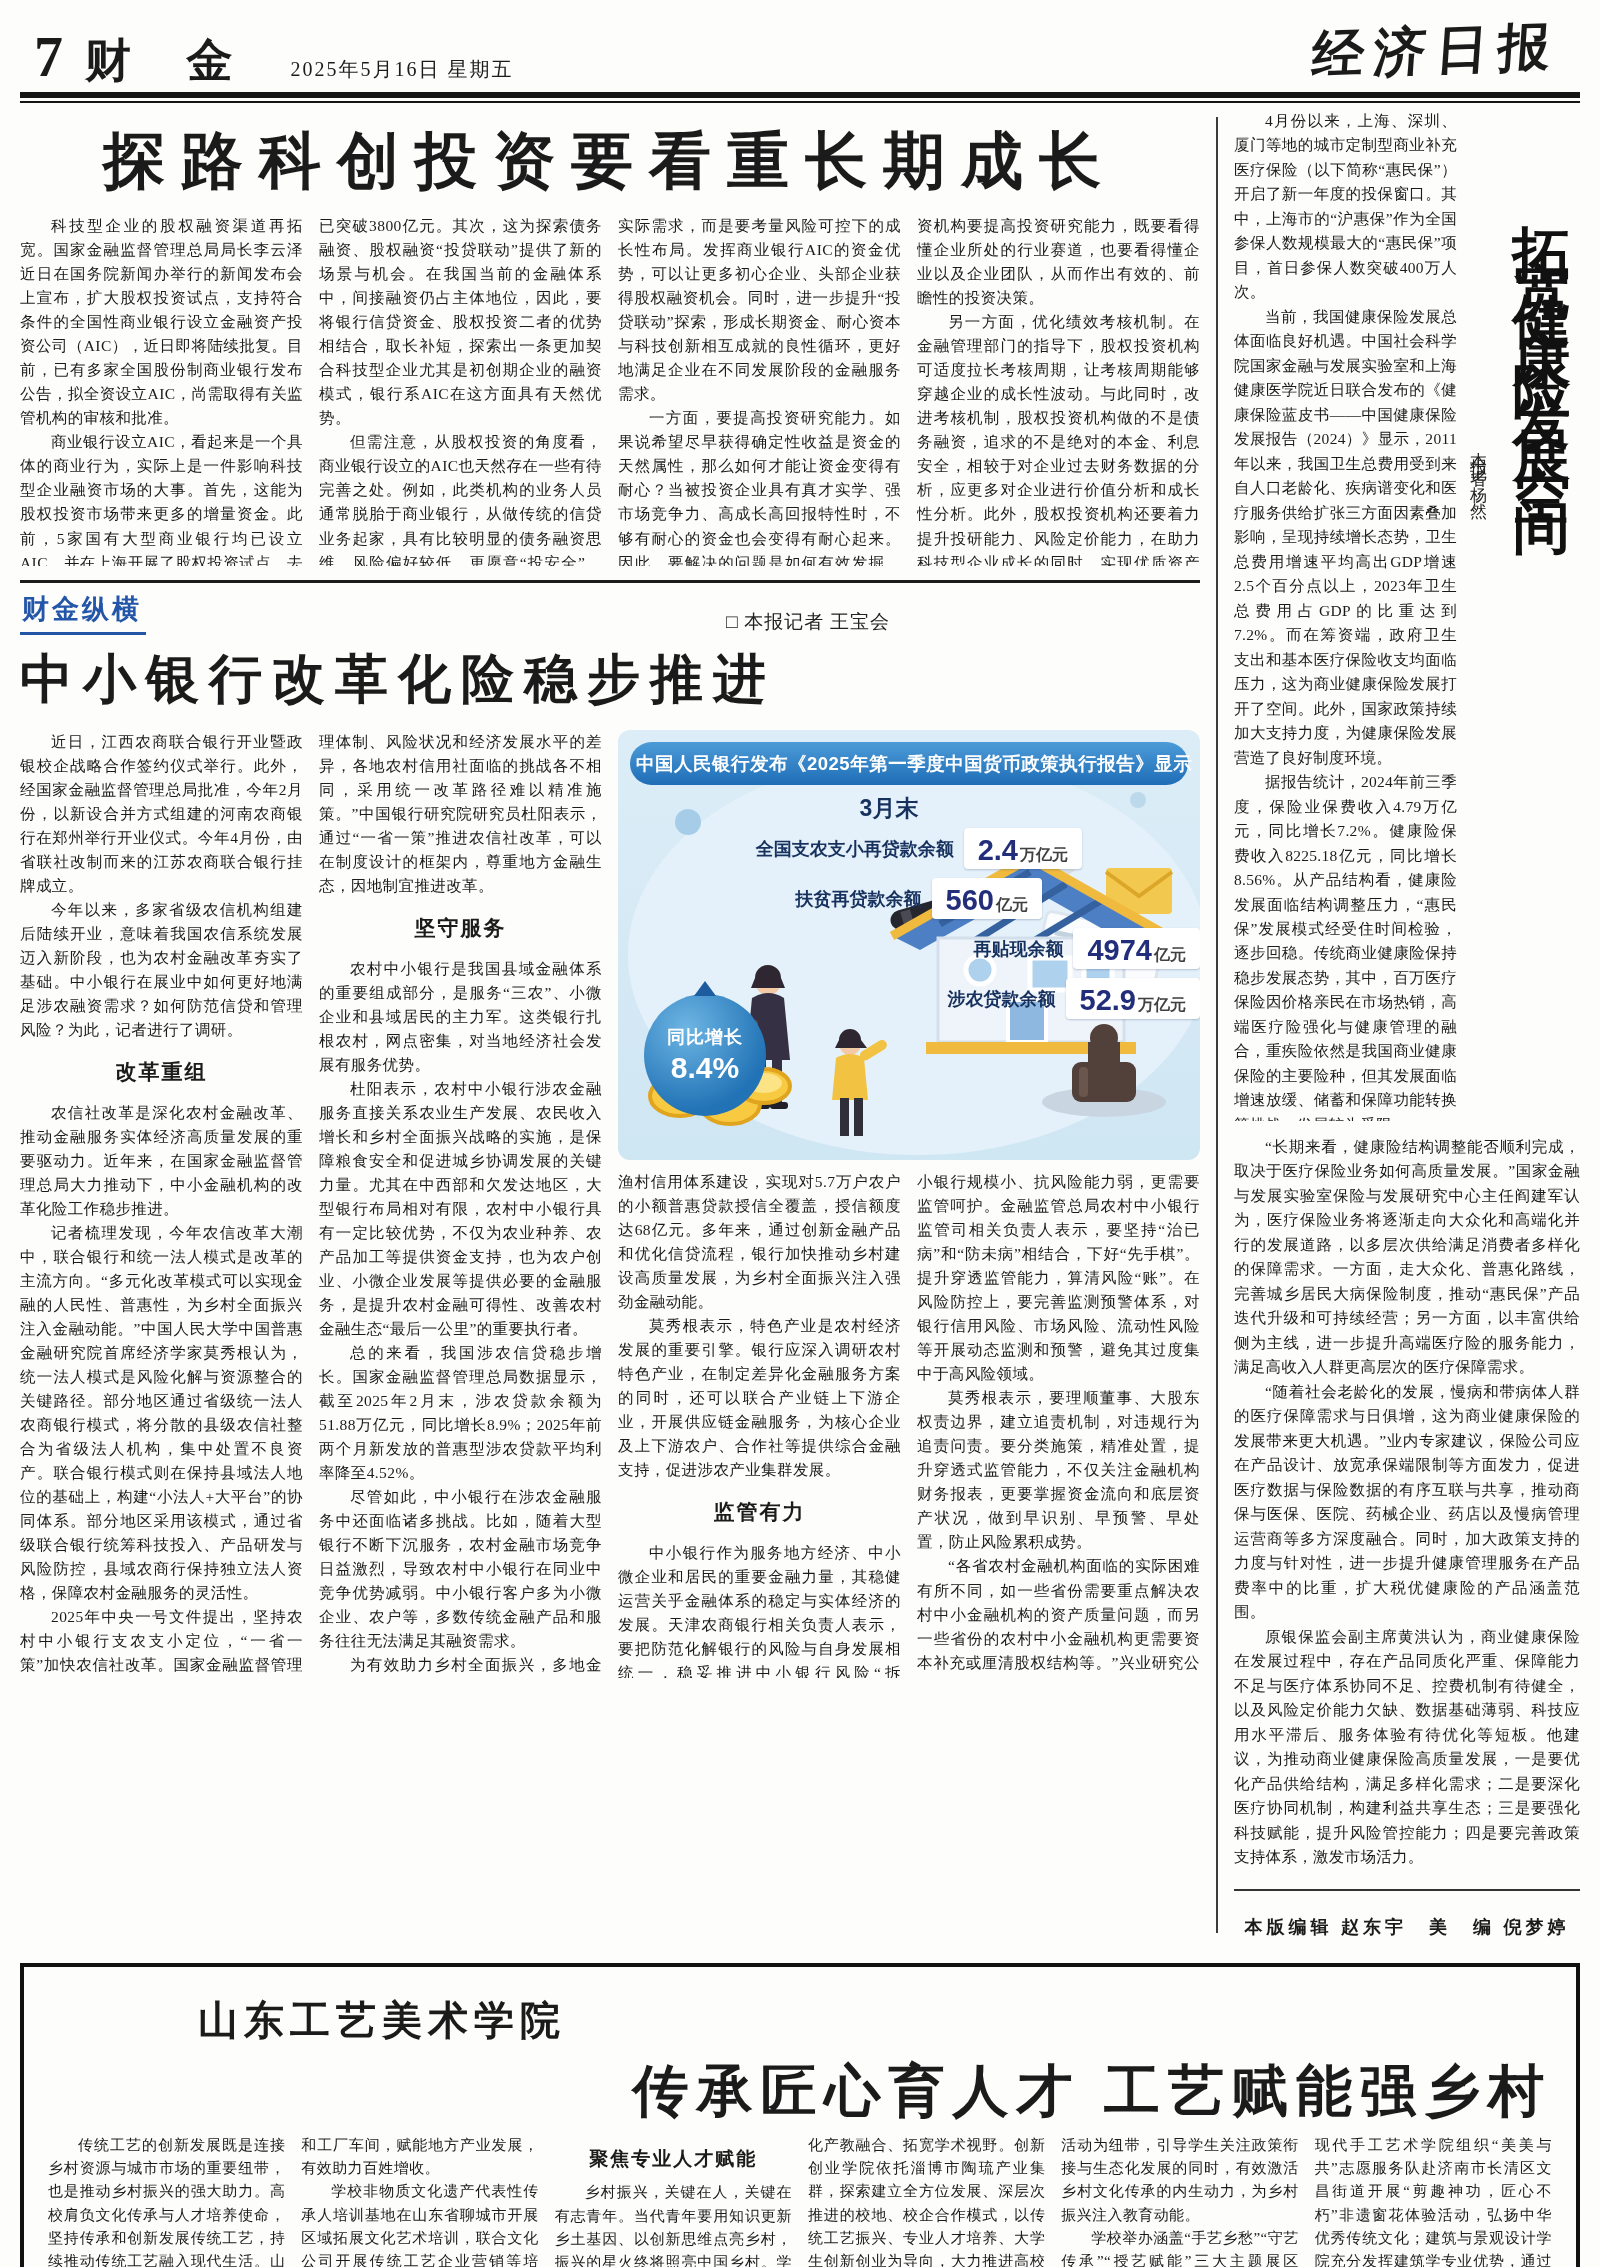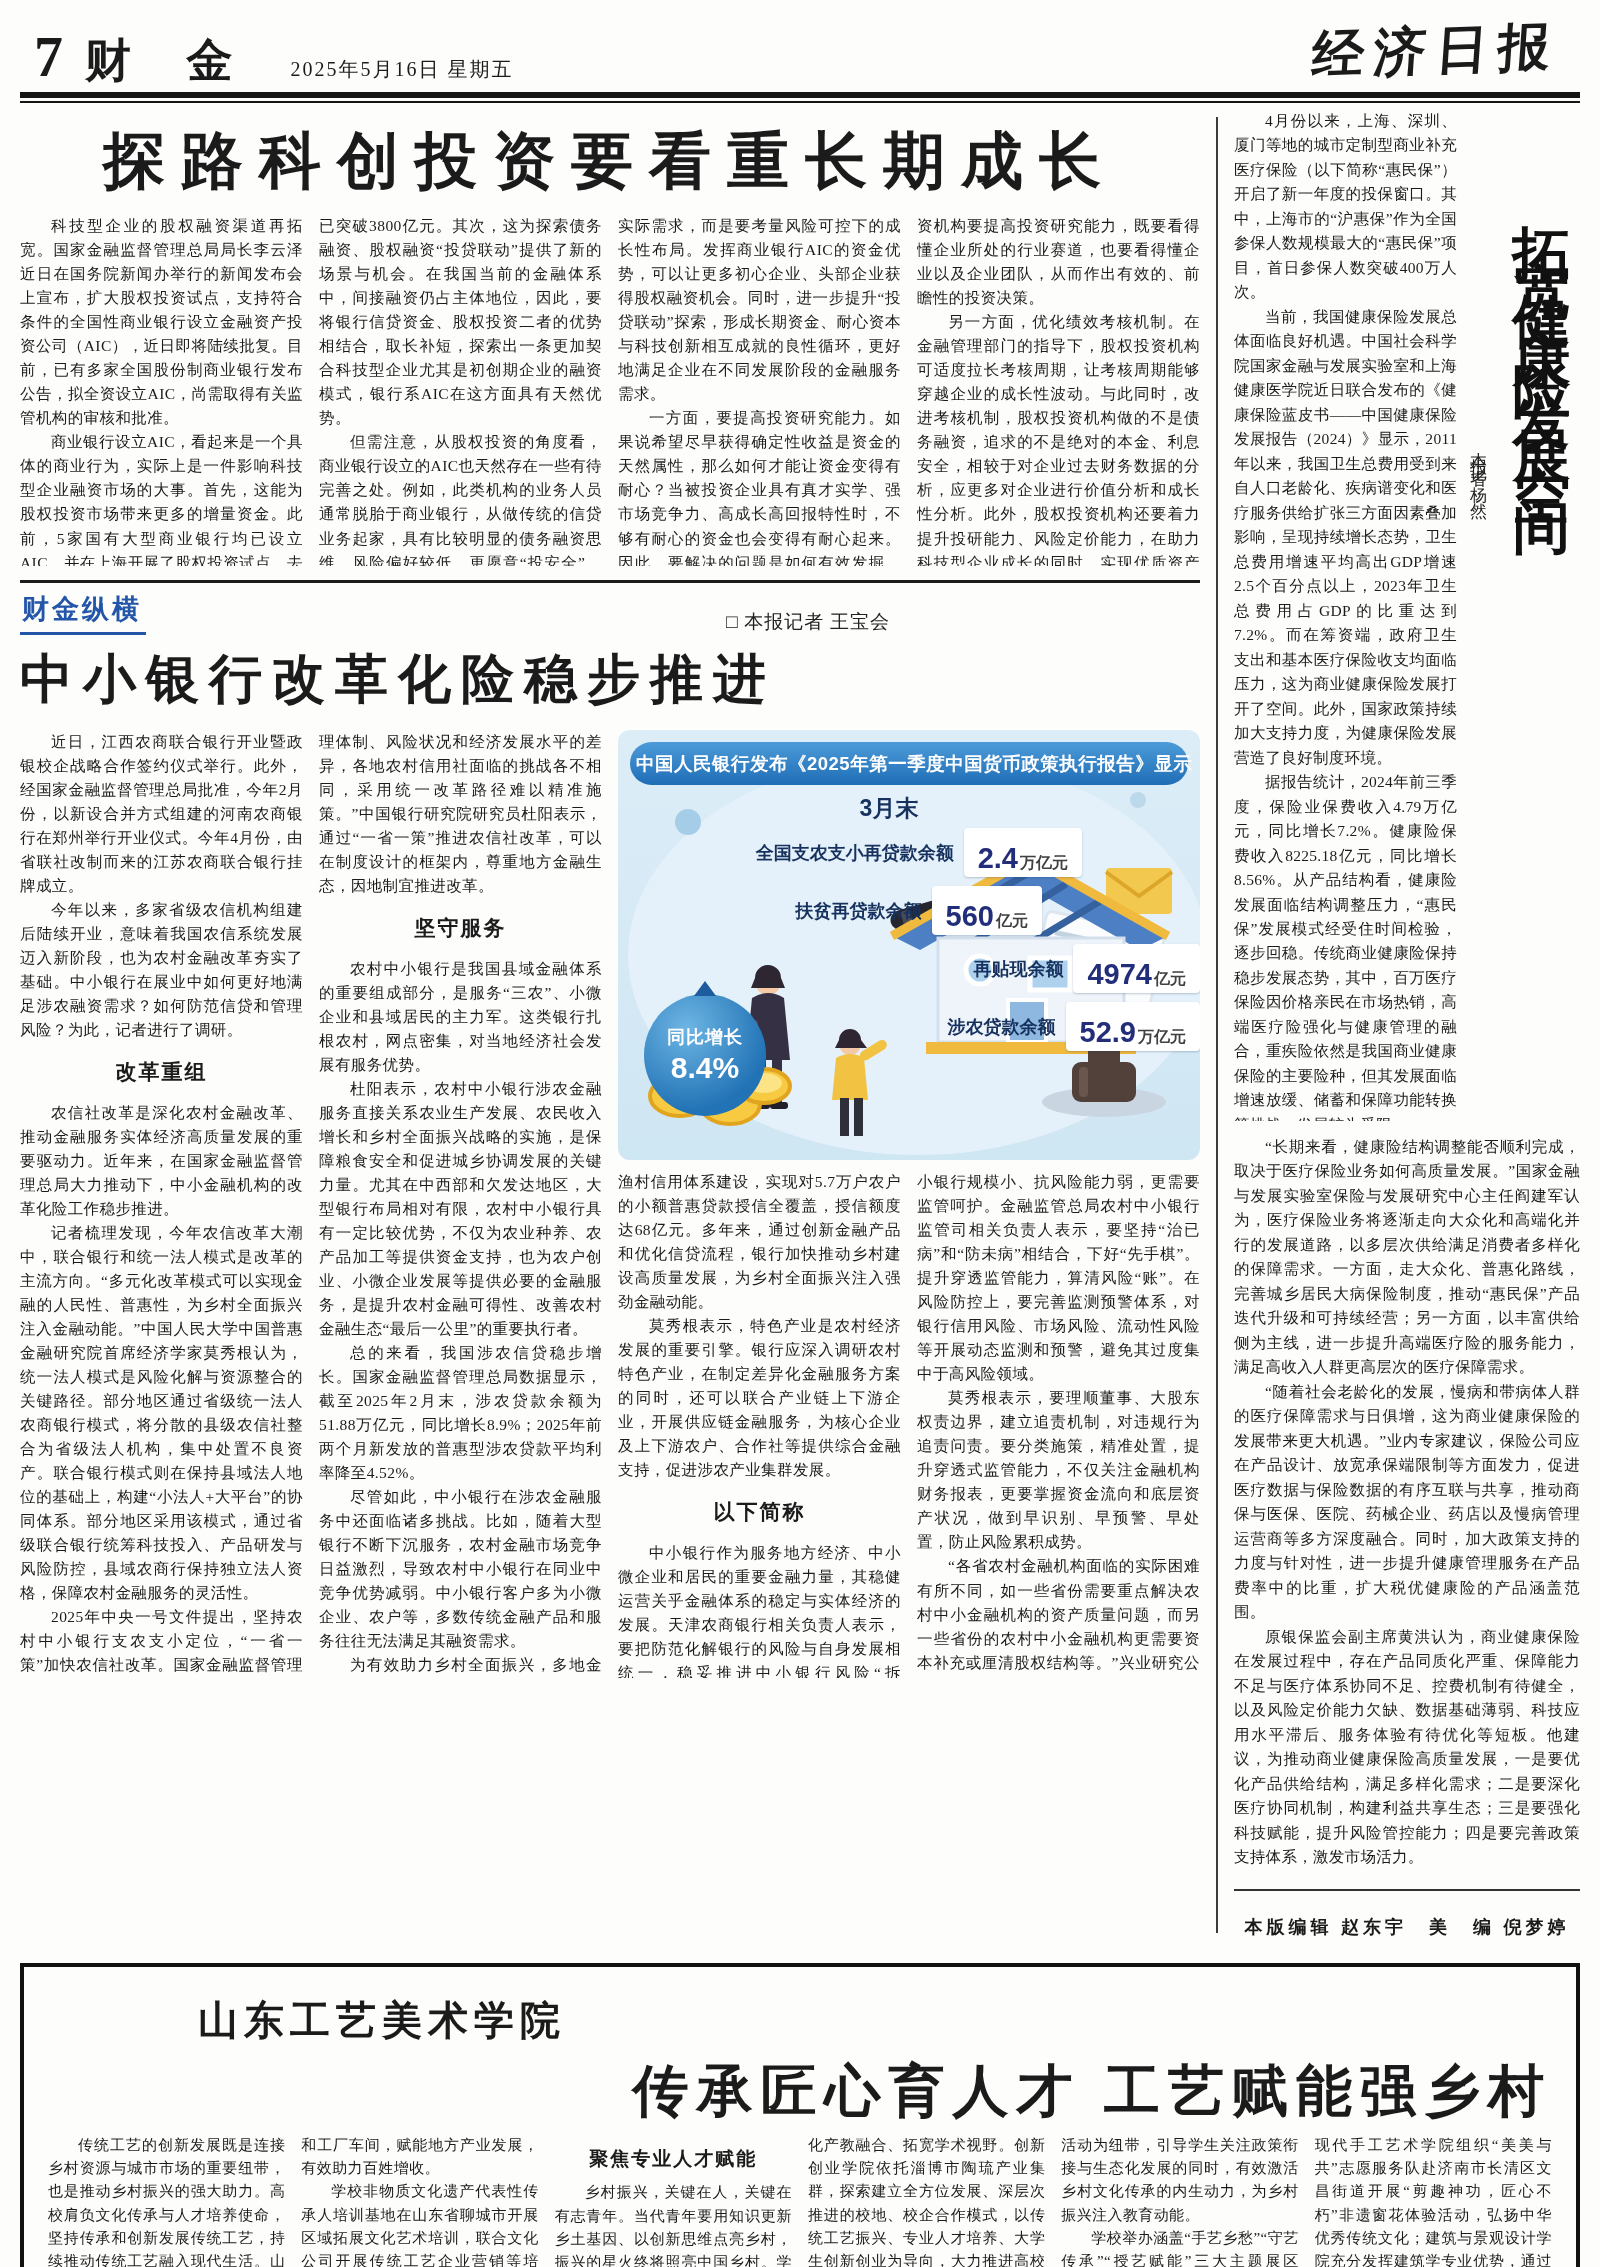--- a/index.html
+++ b/index.html
@@ -51,21 +51,21 @@
     background:linear-gradient(180deg,#dcedf7,#cfe6f3);overflow:hidden;}
   .ig svg.bgart{position:absolute;inset:0;z-index:1;}
   .ig-pill{position:relative;z-index:3;margin:12px 12px 4px 12px;border-radius:26px;
     background:linear-gradient(180deg,#4c9bd8,#1f6db6);color:#fff;text-align:center;
     font-family:"Liberation Sans","DejaVu Sans",sans-serif;font-weight:700;font-size:18.5px;
     padding:9px 6px;letter-spacing:.5px;white-space:nowrap;}
   .ig-period{position:relative;z-index:3;text-align:center;padding-right:40px;
     font-family:"Liberation Sans","DejaVu Sans",sans-serif;font-weight:700;font-size:23px;color:#16315e;margin:8px 0 4px 0;}
   .ig-row{position:relative;z-index:3;display:flex;align-items:center;justify-content:flex-end;margin-bottom:9px;}
   .ig-row .lbl{font-family:"Liberation Sans","DejaVu Sans",sans-serif;font-weight:700;font-size:18px;color:#16315e;}
-  .ig-row .box{background:#fff;border-radius:4px;margin-left:10px;padding:14px 14px 2px 14px;
+  .ig-row .box{background:#fff;border-radius:4px;margin-left:10px;padding:6px 14px 2px 14px;
     box-shadow:0 1px 2px rgba(30,60,100,.25);display:flex;align-items:baseline;}
   .ig-row .val{font-family:"Liberation Sans","DejaVu Sans",sans-serif;font-weight:800;font-size:29px;color:#232e7a;}
   .ig-row .unit{font-family:"Liberation Sans","DejaVu Sans",sans-serif;font-weight:700;font-size:16px;color:#404040;margin-left:2px;}
   .ig-row:nth-of-type(1){margin-right:8px;}
   .ig-row:nth-of-type(2){margin-right:78px;}
   .ig-row:nth-of-type(3){margin-right:118px;}
   .ig-row:nth-of-type(4){margin-right:158px;}
   .ig-growth{position:absolute;z-index:4;left:26px;top:264px;width:122px;height:122px;border-radius:50%;
     background:radial-gradient(circle at 35% 28%,#6db5e3,#2273b6 70%);color:#fff;text-align:center;
     font-family:"Liberation Sans","DejaVu Sans",sans-serif;display:flex;flex-direction:column;justify-content:center;}
@@ -268,21 +268,21 @@
             <div class="ig-growth">
               <span class="gl">同比增长</span>
               <span class="gv">8.4%</span>
             </div>
           </div>
 
           <div class="a2rightcols">
             <div class="col">
                 <p class="cont">渔村信用体系建设，实现对5.7万户农户的小额普惠贷款授信全覆盖，授信额度达68亿元。多年来，通过创新金融产品和优化信贷流程，银行加快推动乡村建设高质量发展，为乡村全面振兴注入强劲金融动能。</p>
                 <p>莫秀根表示，特色产业是农村经济发展的重要引擎。银行应深入调研农村特色产业，在制定差异化金融服务方案的同时，还可以联合产业链上下游企业，开展供应链金融服务，为核心企业及上下游农户、合作社等提供综合金融支持，促进涉农产业集群发展。</p>
-                <p class="h">以下简称</p>
+                <p class="h">监管有力</p>
                 <p>中小银行作为服务地方经济、中小微企业和居民的重要金融力量，其稳健运营关乎金融体系的稳定与实体经济的发展。天津农商银行相关负责人表示，要把防范化解银行的风险与自身发展相统一，稳妥推进中小银行风险“拆弹”。“治已病”是对已暴露的风险及时处置纠偏，“防未病”则是前置风险防控，防患于未然。中</p>
               </div>
             <div class="col">
                 <p class="cont">小银行规模小、抗风险能力弱，更需要监管呵护。金融监管总局农村中小银行监管司相关负责人表示，要坚持“治已病”和“防未病”相结合，下好“先手棋”。提升穿透监管能力，算清风险“账”。在风险防控上，要完善监测预警体系，对银行信用风险、市场风险、流动性风险等开展动态监测和预警，避免其过度集中于高风险领域。</p>
                 <p>莫秀根表示，要理顺董事、大股东权责边界，建立追责机制，对违规行为追责问责。要分类施策，精准处置，提升穿透式监管能力，不仅关注金融机构财务报表，更要掌握资金流向和底层资产状况，做到早识别、早预警、早处置，防止风险累积成势。</p>
                 <p>“各省农村金融机构面临的实际困难有所不同，如一些省份需要重点解决农村中小金融机构的资产质量问题，而另一些省份的农村中小金融机构更需要资本补充或厘清股权结构等。”兴业研究公司银行业高级研究员吕爽表示，为充分化解存量风险，地方政府和金融监管部门需要充分协调好各方资源，平衡好各个利益相关方的权责，重点梳理省联社股权结构、建强公司治理体系、厘清业务分工、明确省联社职能定位。</p>
               </div>
           </div>
         </div>
       </div>

